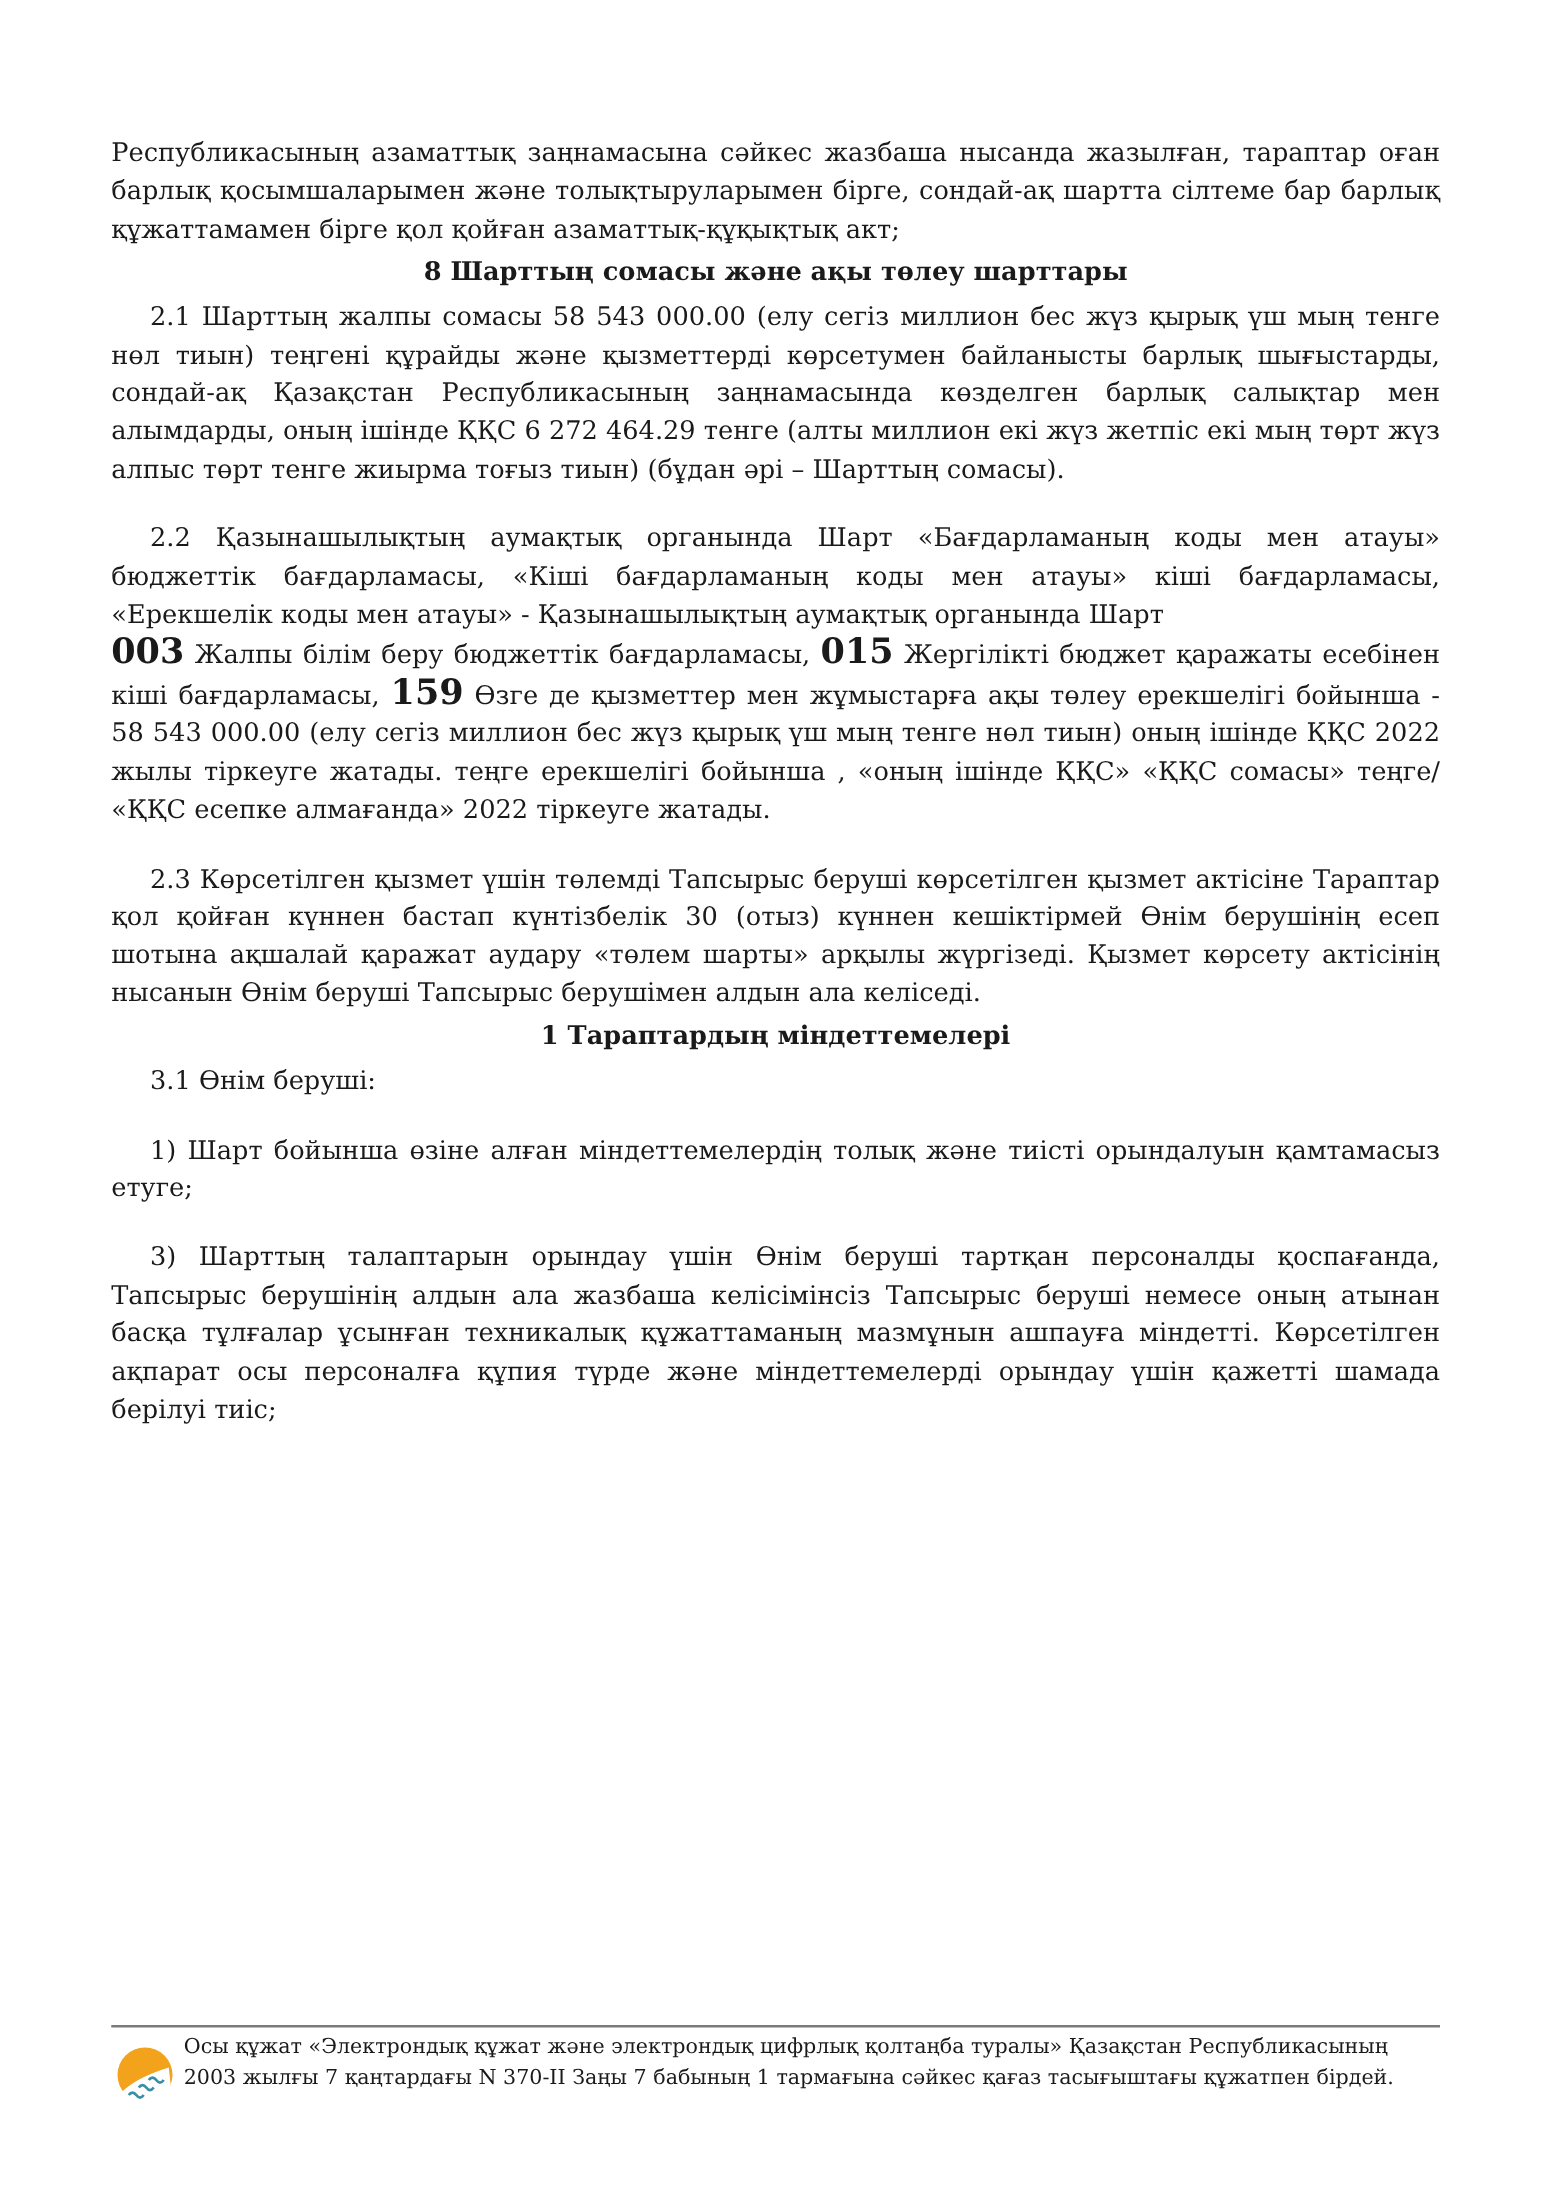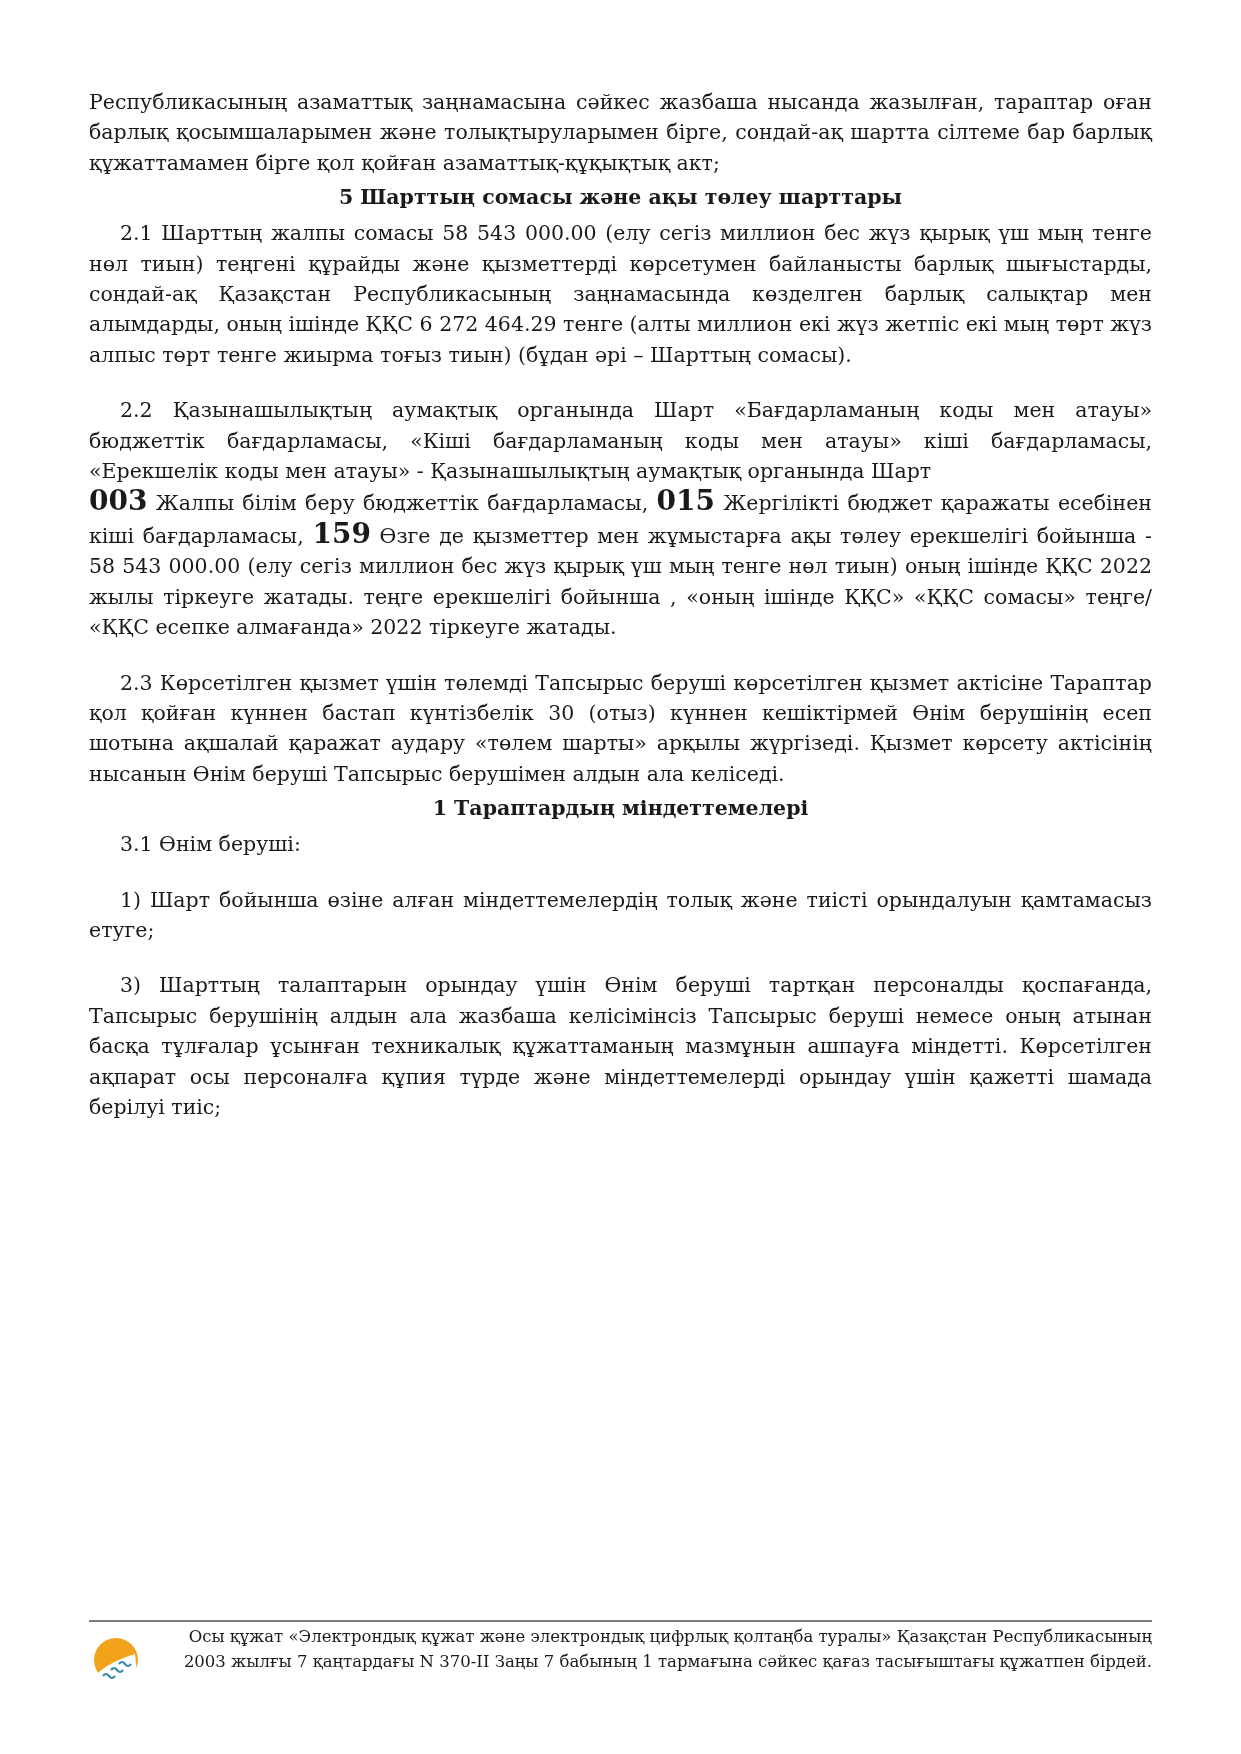--- a/index.html
+++ b/index.html
@@ -1,50 +1,50 @@
 <!DOCTYPE html>
 <html><head>
   <meta charset="utf-8">
   <style>
     html, body { margin: 0; padding: 0; background: #ffffff; }
     body { width: 1241px; height: 1754px; position: relative; overflow: hidden; }
     .page {
-      position: absolute; left: 89px; top: 87px; width: 1063px;
+      position: absolute; left: 89px; top: 107px; width: 1063px;
       font-family: "DejaVu Serif", serif;
       font-size: 20.5px; line-height: 30.4px; color: #1a1a1a;
     }
     p { margin: 0; text-align: justify; }
     .indent { text-indent: 31px; }
     .gap { margin-top: 25px; }
     .gap-s { margin-top: 6px; }
     h2 {
       margin: 4px 0 6px 0; text-align: center; font-size: 20.5px; line-height: 30px;
       font-weight: bold;
     }
     .bold { font-weight: bold; font-size: 28px; }
     .divider {
       position: absolute; left: 89px; top: 1620px; width: 1063px; height: 0;
       border-top: 2px solid #7a7a7a;
     }
     .footer {
       position: absolute; left: 89px; top: 1624px; width: 1063px;
       display: flex; align-items: flex-start;
-      font-family: "DejaVu Serif", serif; font-size: 16.5px; line-height: 24.5px; color: #1a1a1a; text-align: right;
+      font-family: "DejaVu Serif", serif; font-size: 16.5px; line-height: 24.5px; color: #1a1a1a;
     }
     .logo { width: 50px; height: 58px; margin-top: 8px; margin-right: 8px; flex: none; }
     .footer-text { padding-top: 1px; }
   </style>
 </head>
 <body>
 
 <div class="page">
   <p>Республикасының азаматтық заңнамасына сәйкес жазбаша нысанда жазылған, тараптар оған барлық қосымшаларымен және толықтыруларымен бірге, сондай-ақ шартта сілтеме бар барлық құжаттамамен бірге қол қойған азаматтық-құқықтық акт;</p>
 
 
-  <h2>5 Шарттың сомасы және ақы төлеу шарттары</h2>
+  <h2>8 Шарттың сомасы және ақы төлеу шарттары</h2>
 
   <p class="indent gap-s">2.1 Шарттың жалпы сомасы 58 543 000.00 (елу сегіз миллион бес жүз қырық үш мың тенге нөл тиын) теңгені құрайды және қызметтерді көрсетумен байланысты барлық шығыстарды, сондай-ақ Қазақстан Республикасының заңнамасында көзделген барлық салықтар мен алымдарды, оның ішінде ҚҚС 6 272 464.29 тенге (алты миллион екі жүз жетпіс екі мың төрт жүз алпыс төрт тенге жиырма тоғыз тиын) (бұдан әрі – Шарттың сомасы).</p>
 
   <p class="indent gap"><span>2.2 Қазынашылықтың аумақтық органында Шарт «Бағдарламаның коды мен атауы» бюджеттік бағдарламасы, «Кіші бағдарламаның коды мен атауы» кіші бағдарламасы, «Ерекшелік коды мен атауы» - Қазынашылықтың аумақтық органында Шарт</span><br><span class="bold">003</span><span> Жалпы білім беру бюджеттік бағдарламасы, </span><span class="bold">015</span><span> Жергілікті бюджет қаражаты есебінен кіші бағдарламасы, </span><span class="bold">159</span><span> Өзге де қызметтер мен жұмыстарға ақы төлеу ерекшелігі бойынша - 58 543 000.00 (елу сегіз миллион бес жүз қырық үш мың тенге нөл тиын) оның ішінде ҚҚС 2022 жылы тіркеуге жатады. теңге ерекшелігі бойынша , «оның ішінде ҚҚС» «ҚҚС сомасы» теңге/ «ҚҚС есепке алмағанда» 2022 тіркеуге жатады.</span></p>
 
   <p class="indent gap">2.3 Көрсетілген қызмет үшін төлемді Тапсырыс беруші көрсетілген қызмет актісіне Тараптар қол қойған күннен бастап күнтізбелік 30 (отыз) күннен кешіктірмей Өнім берушінің есеп шотына ақшалай қаражат аудару «төлем шарты» арқылы жүргізеді. Қызмет көрсету актісінің нысанын Өнім беруші Тапсырыс берушімен алдын ала келіседі.</p>
 
 
   <h2>1 Тараптардың міндеттемелері</h2>
 

